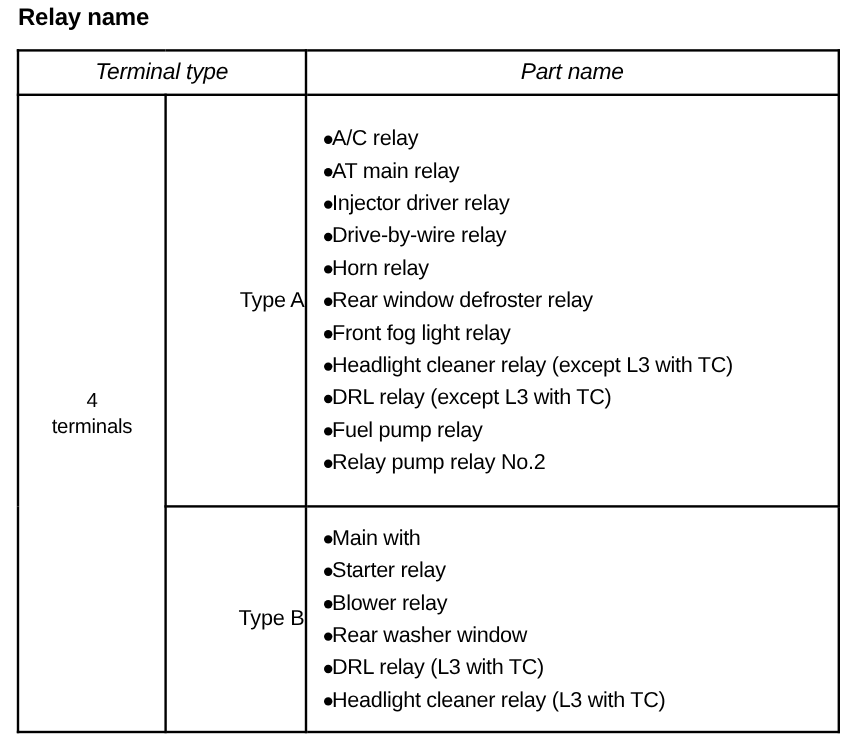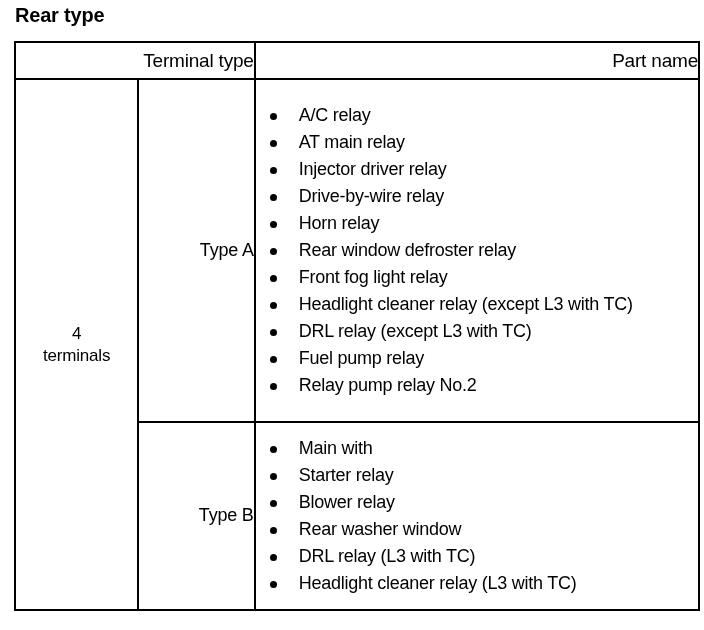--- a/index.html
+++ b/index.html
@@ -52,24 +52,25 @@
     font-weight: normal;
   }
 
   .col-terminals { width: 123px; }
   .col-type      { width: 116px; }
   .col-part      { width: 443px; }
 
   
   .hdr {
     height: 35px;
-    text-align: right;
+    text-align: center;
     font-size: 19px;
     font-weight: bold;
     letter-spacing: -0.2px;
+    font-style: italic;
   }
 
   
   .terminals-cell {
     text-align: center;
     font-size: 17px;
     line-height: 22px;
     letter-spacing: -0.2px;
   }
   .terminals-cell .line { display: block; }
@@ -89,42 +90,42 @@
   ul.part-list {
     list-style: none;
     margin: 0;
     padding: 0;
   }
   ul.part-list li {
     position: relative;
     font-size: 18px;
     line-height: 27px;
     letter-spacing: -0.25px;
-    padding-left: 43px;
+    padding-left: 21px;
     margin: 0;
   }
   ul.part-list li .bullet {
     position: absolute;
     left: 14px;
     top: 11px;
     width: 7px;
     height: 7px;
     background: #000000;
     border-radius: 50%;
   }
   ul.part-list li .txt {
     display: block;
   }
 </style>
 </head>
 <body>
 
 <div id="page">
 
-  <div id="page-title">Rear type</div>
+  <div id="page-title">Relay name</div>
 
   <table id="relay-table">
     <colgroup>
       <col class="col-terminals">
       <col class="col-type">
       <col class="col-part">
     </colgroup>
     <thead>
       <tr>
         <th class="hdr" colspan="2">Terminal type</th>

